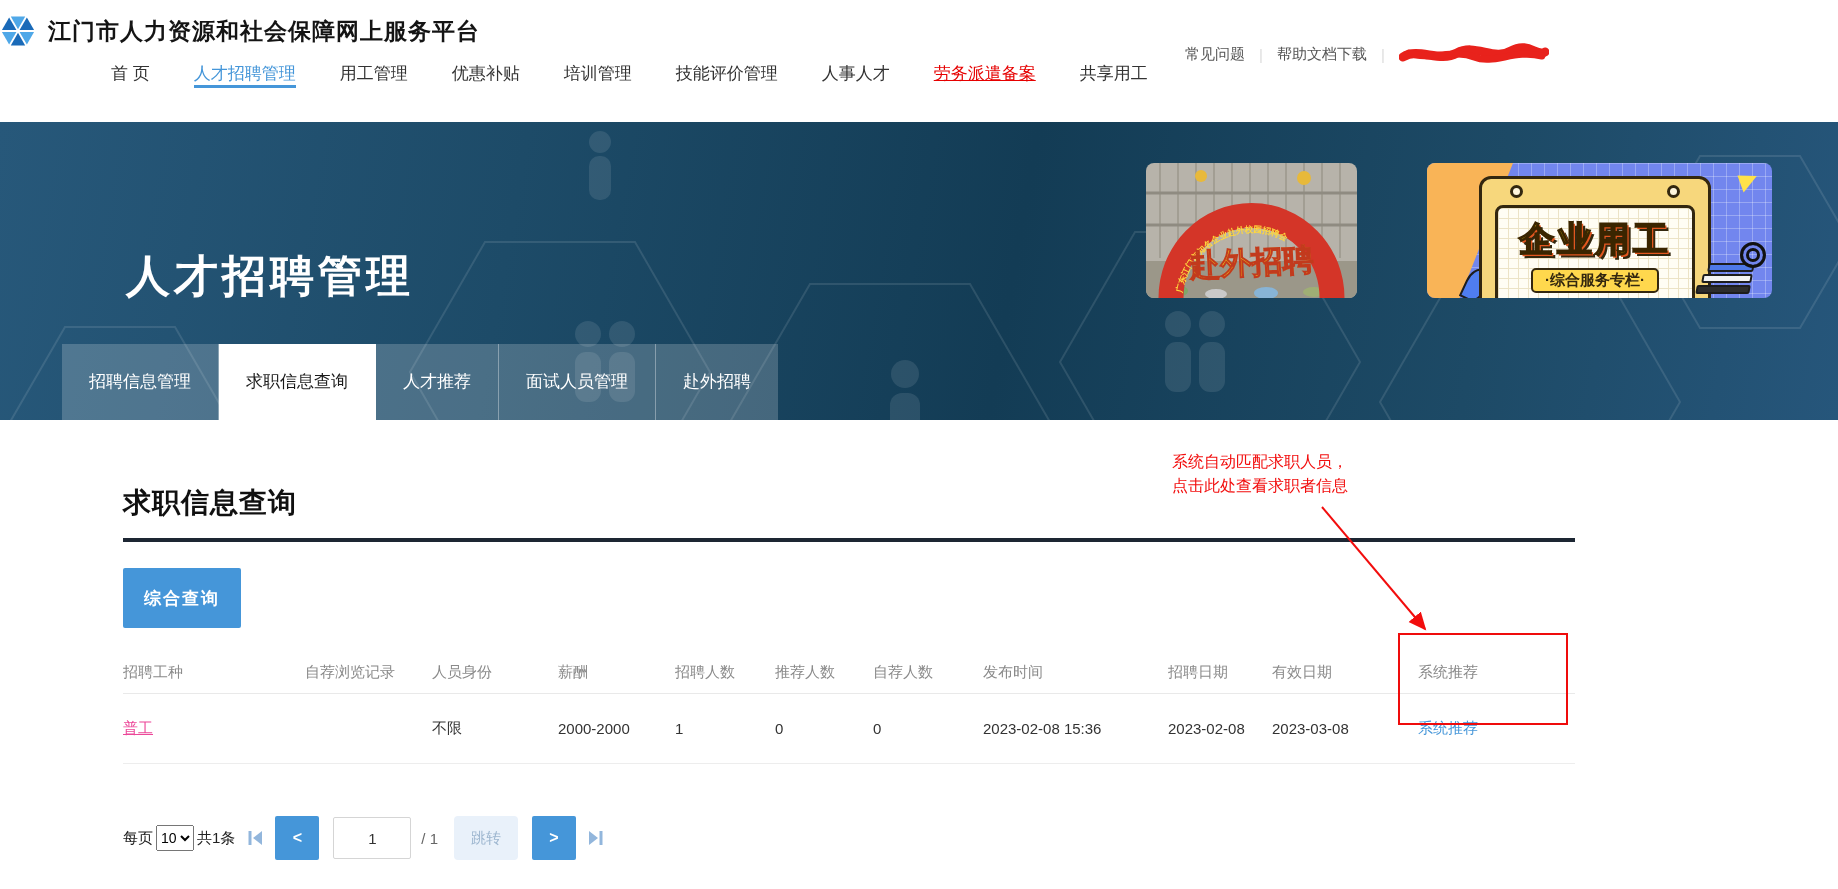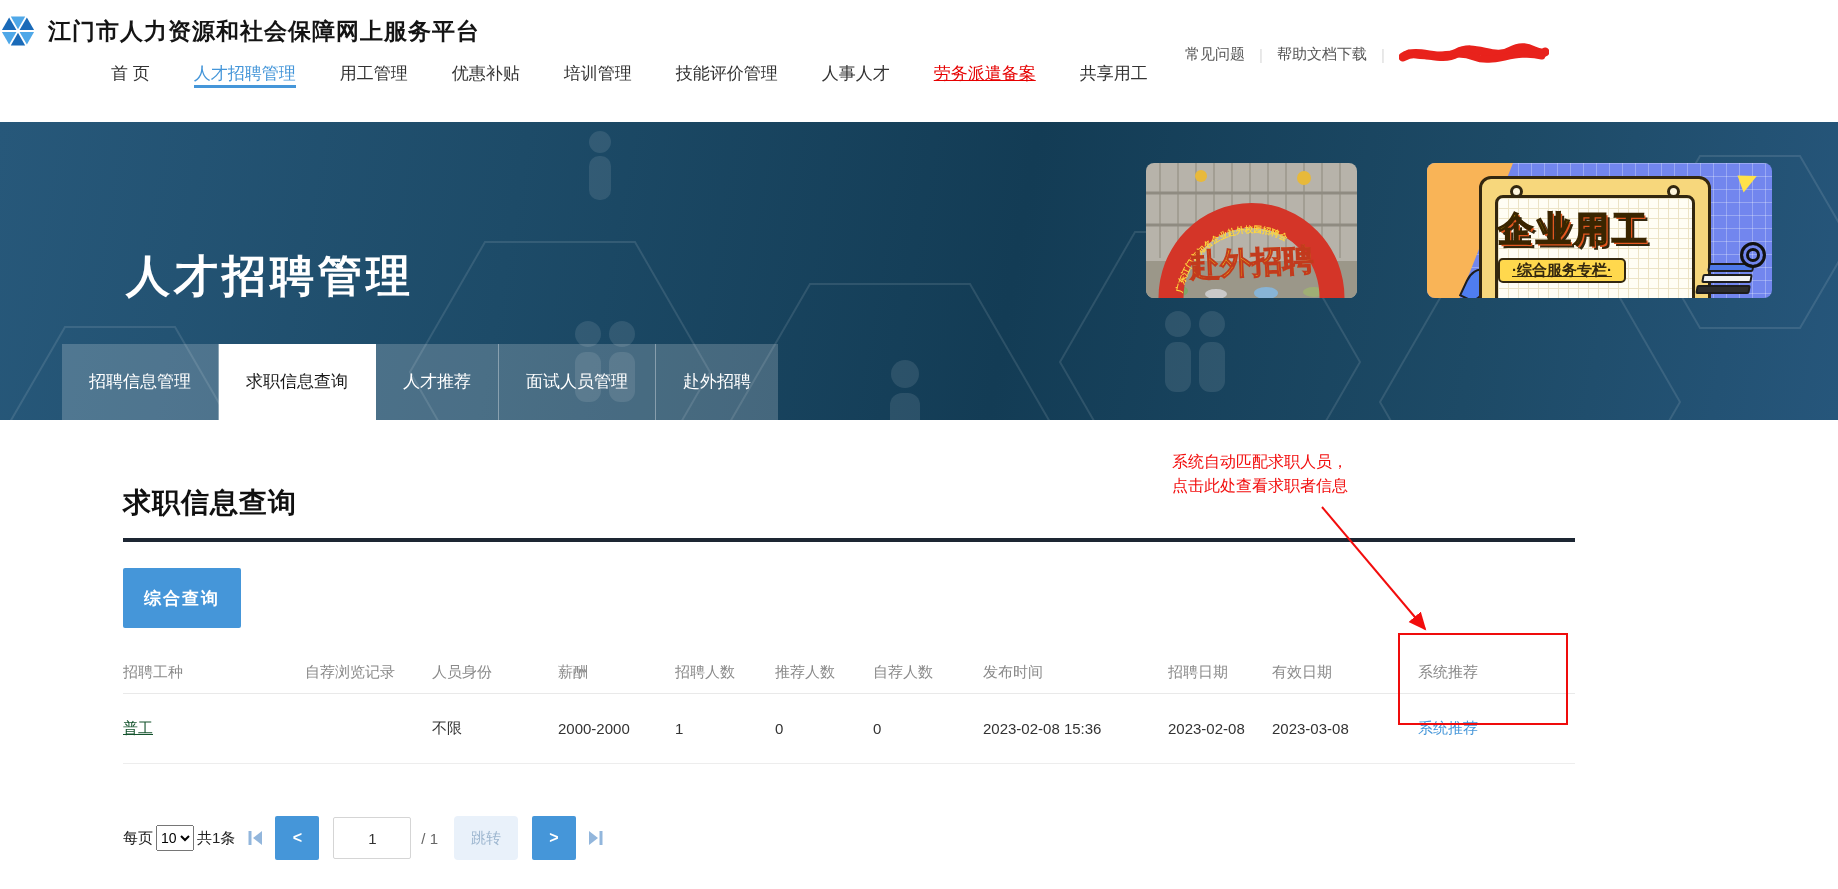--- a/index.html
+++ b/index.html
@@ -34,27 +34,27 @@
   .banner1 { position:absolute; left:1146px; top:41px; width:211px; height:135px; border-radius:8px; overflow:hidden; cursor:pointer; }
   .banner2 { position:absolute; left:1427px; top:41px; width:345px; height:135px; border-radius:8px; overflow:hidden; cursor:pointer;
     background-color:#7286ee;
     background-image:linear-gradient(rgba(255,255,255,.28) 1px,transparent 1px),linear-gradient(90deg,rgba(255,255,255,.28) 1px,transparent 1px);
     background-size:13px 13px; }
   .b2-corner { position:absolute; left:0; top:0; bottom:0; width:86px; background:#f9b457; clip-path:polygon(0 0,100% 0,38% 100%,0 100%); }
   .b2-plane { position:absolute; right:14px; top:9px; width:0; height:0; border-left:18px solid #ffe24a; border-top:7px solid transparent; border-bottom:11px solid transparent; transform:rotate(-20deg); }
   .b2-board { position:absolute; left:52px; top:13px; width:232px; height:150px; background:#f7d77c; border:3px solid #33270f; border-radius:12px; }
   .screw { position:absolute; top:6px; width:13px; height:13px; border:3px solid #33270f; background:#fff6dd; border-radius:50%; }
   .s1 { left:28px; } .s2 { right:28px; }
-  .b2-inner { position:absolute; left:13px; right:13px; top:16px; height:120px;
+  .b2-inner { position:absolute; left:13px; right:13px; top:26px; height:120px;
     background-color:#fffdf4;
     background-image:linear-gradient(#ece3c6 1px,transparent 1px),linear-gradient(90deg,#ece3c6 1px,transparent 1px);
-    background-size:10px 10px; border:3px solid #33270f; border-radius:8px; text-align:left; }
+    background-size:10px 10px; border:3px solid #33270f; border-radius:8px; text-align:center; }
   .b2-title { margin-top:8px; font-size:35px; font-weight:bold; color:#ffd60a; -webkit-text-stroke:1.5px #3a2500;
     text-shadow:2px 2px 0 #e2571f,4px 4px 0 #33270f; letter-spacing:3px; }
-  .b2-pill { display:inline-block; margin-top:5px; padding:1px 12px; background:#ffd84d; border:2px solid #33270f; border-radius:5px; font-size:15px; font-weight:bold; color:#33270f;text-decoration:underline; }
+  .b2-pill { display:inline-block; margin-top:5px; padding:1px 12px; background:#ffd84d; border:2px solid #33270f; border-radius:5px; font-size:15px; font-weight:bold; color:#33270f; }
   .b2-books { position:absolute; right:20px; bottom:4px; display:flex; flex-direction:column; gap:2px; transform:skewX(-10deg); align-items:flex-end; }
   .b2-books i { display:block; width:46px; height:9px; background:#4e79e8; border:2px solid #1d1d1d; border-radius:2px; }
   .b2-books i:nth-child(2) { background:#f4f4f4; width:50px; }
   .b2-books i:nth-child(3) { background:#2d2d2d; width:54px; }
   .b2-circle { position:absolute; right:6px; bottom:30px; width:26px; height:26px; border:3px solid #111; border-radius:50%; box-shadow:inset 0 0 0 3px #7286ee, inset 0 0 0 6px #111; }
   .b2-leaf { position:absolute; left:38px; bottom:-4px; width:22px; height:34px; background:#4f7df0; border:2px solid #1d1d1d; border-radius:50% 50% 50% 0; transform:rotate(25deg); }
 
   
   .subtabs { position:absolute; left:62px; bottom:0; display:flex; }
   .subtab { height:76px; line-height:76px; padding:0 27px; font-size:17px; color:#fff;
@@ -68,21 +68,21 @@
   .heading-rule { width:1452px; height:4px; background:#1d2633; margin-top:16px; }
   .query-btn { display:block; margin-top:26px; width:118px; height:60px; background:#4596d9; color:#fff; font-size:17px; font-weight:bold; border:none; border-radius:2px; cursor:pointer; letter-spacing:2px; font-family:inherit; }
 
   .table { width:1452px; margin-top:24px; font-size:15px; }
   .t-head { display:flex; height:42px; align-items:center; color:#8a8a8a; border-bottom:1px solid #e9e9e9; }
   .t-row  { display:flex; height:70px; align-items:center; color:#333; border-bottom:1px solid #ededed; }
   .t-col:nth-child(1){width:182px} .t-col:nth-child(2){width:127px} .t-col:nth-child(3){width:126px}
   .t-col:nth-child(4){width:117px} .t-col:nth-child(5){width:100px} .t-col:nth-child(6){width:98px}
   .t-col:nth-child(7){width:110px} .t-col:nth-child(8){width:185px} .t-col:nth-child(9){width:104px}
   .t-col:nth-child(10){width:146px} .t-col:nth-child(11){width:157px}
-  .link-job { color:#14532d; text-decoration:underline; cursor:pointer; }
+  .link-job { color:#ec4899; text-decoration:underline; cursor:pointer; }
   .link-recommend { color:#4596d9; cursor:pointer; }
 
   
   .pagination { margin-top:52px; display:flex; align-items:center; font-size:15px; color:#222; }
   .per-page-select { height:26px; margin:0 3px; font-size:14px; font-family:inherit; }
   .pg-icon { margin:0 11px; cursor:pointer; display:flex; align-items:center; }
   .pg-icon:first-of-type { margin-left:20px; }
   .pg-btn { width:44px; height:44px; background:#4596d9; color:#fff; border:none; font-size:16px; font-weight:bold; cursor:pointer; border-radius:2px; font-family:inherit; }
   .page-input { width:78px; height:42px; border:1px solid #d5d5d5; text-align:center; font-size:15px; margin-left:14px; border-radius:2px; color:#333; font-family:inherit; }
   .page-total { margin:0 16px 0 10px; color:#666; }

